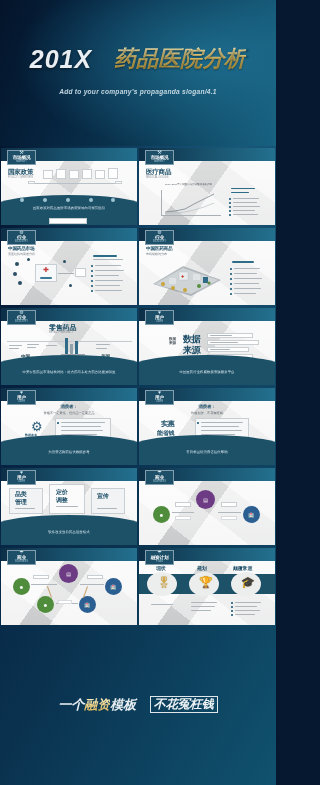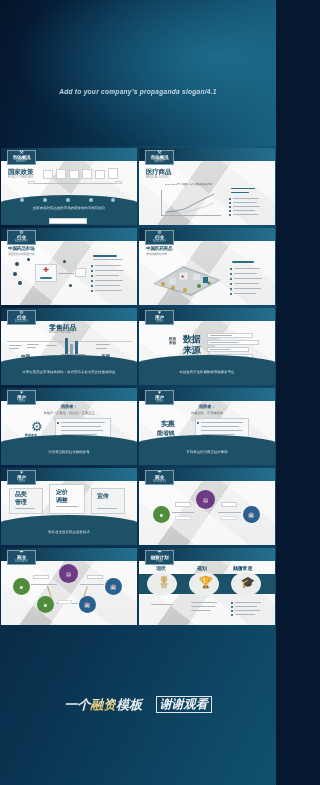--- a/index.html
+++ b/index.html
@@ -179,20 +179,23 @@
     line-height:15px;
   }
 </style>
 </head>
 <body>
 
 <div class="backdrop"></div>
 
 <div class="cover">
   <div class="cover-bg"></div>
+  <div class="cover-title">
+    <span class="t-year">201X</span><span class="t-main">药品医院分析</span>
+  </div>
   <div class="cover-sub">Add to your company’s propaganda slogan/4.1</div>
 </div>
 
 <div class="grid">
 
   <div class="slide">
     <div class="poly"></div>
     <div class="bar"></div>
     <div class="badge">
       <span class="ic">⚒</span>
@@ -538,15 +541,15 @@
     <div class="txtline" style="left:96px;top:62px;width:25px"></div>
     <div class="bullet" style="left:92px;top:66px"></div>
     <div class="txtline" style="left:96px;top:66px;width:20px"></div>
   </div>
 
 </div>
 
 <div class="footer">
   <div class="footer-inner">
     <span class="f-a">一个</span><span class="f-b">融资</span><span class="f-a">模板</span>
-    <span class="f-box">谢谢观看</span>
+    <span class="f-box">不花冤枉钱</span>
   </div>
 </div>
 
 </body></html>

